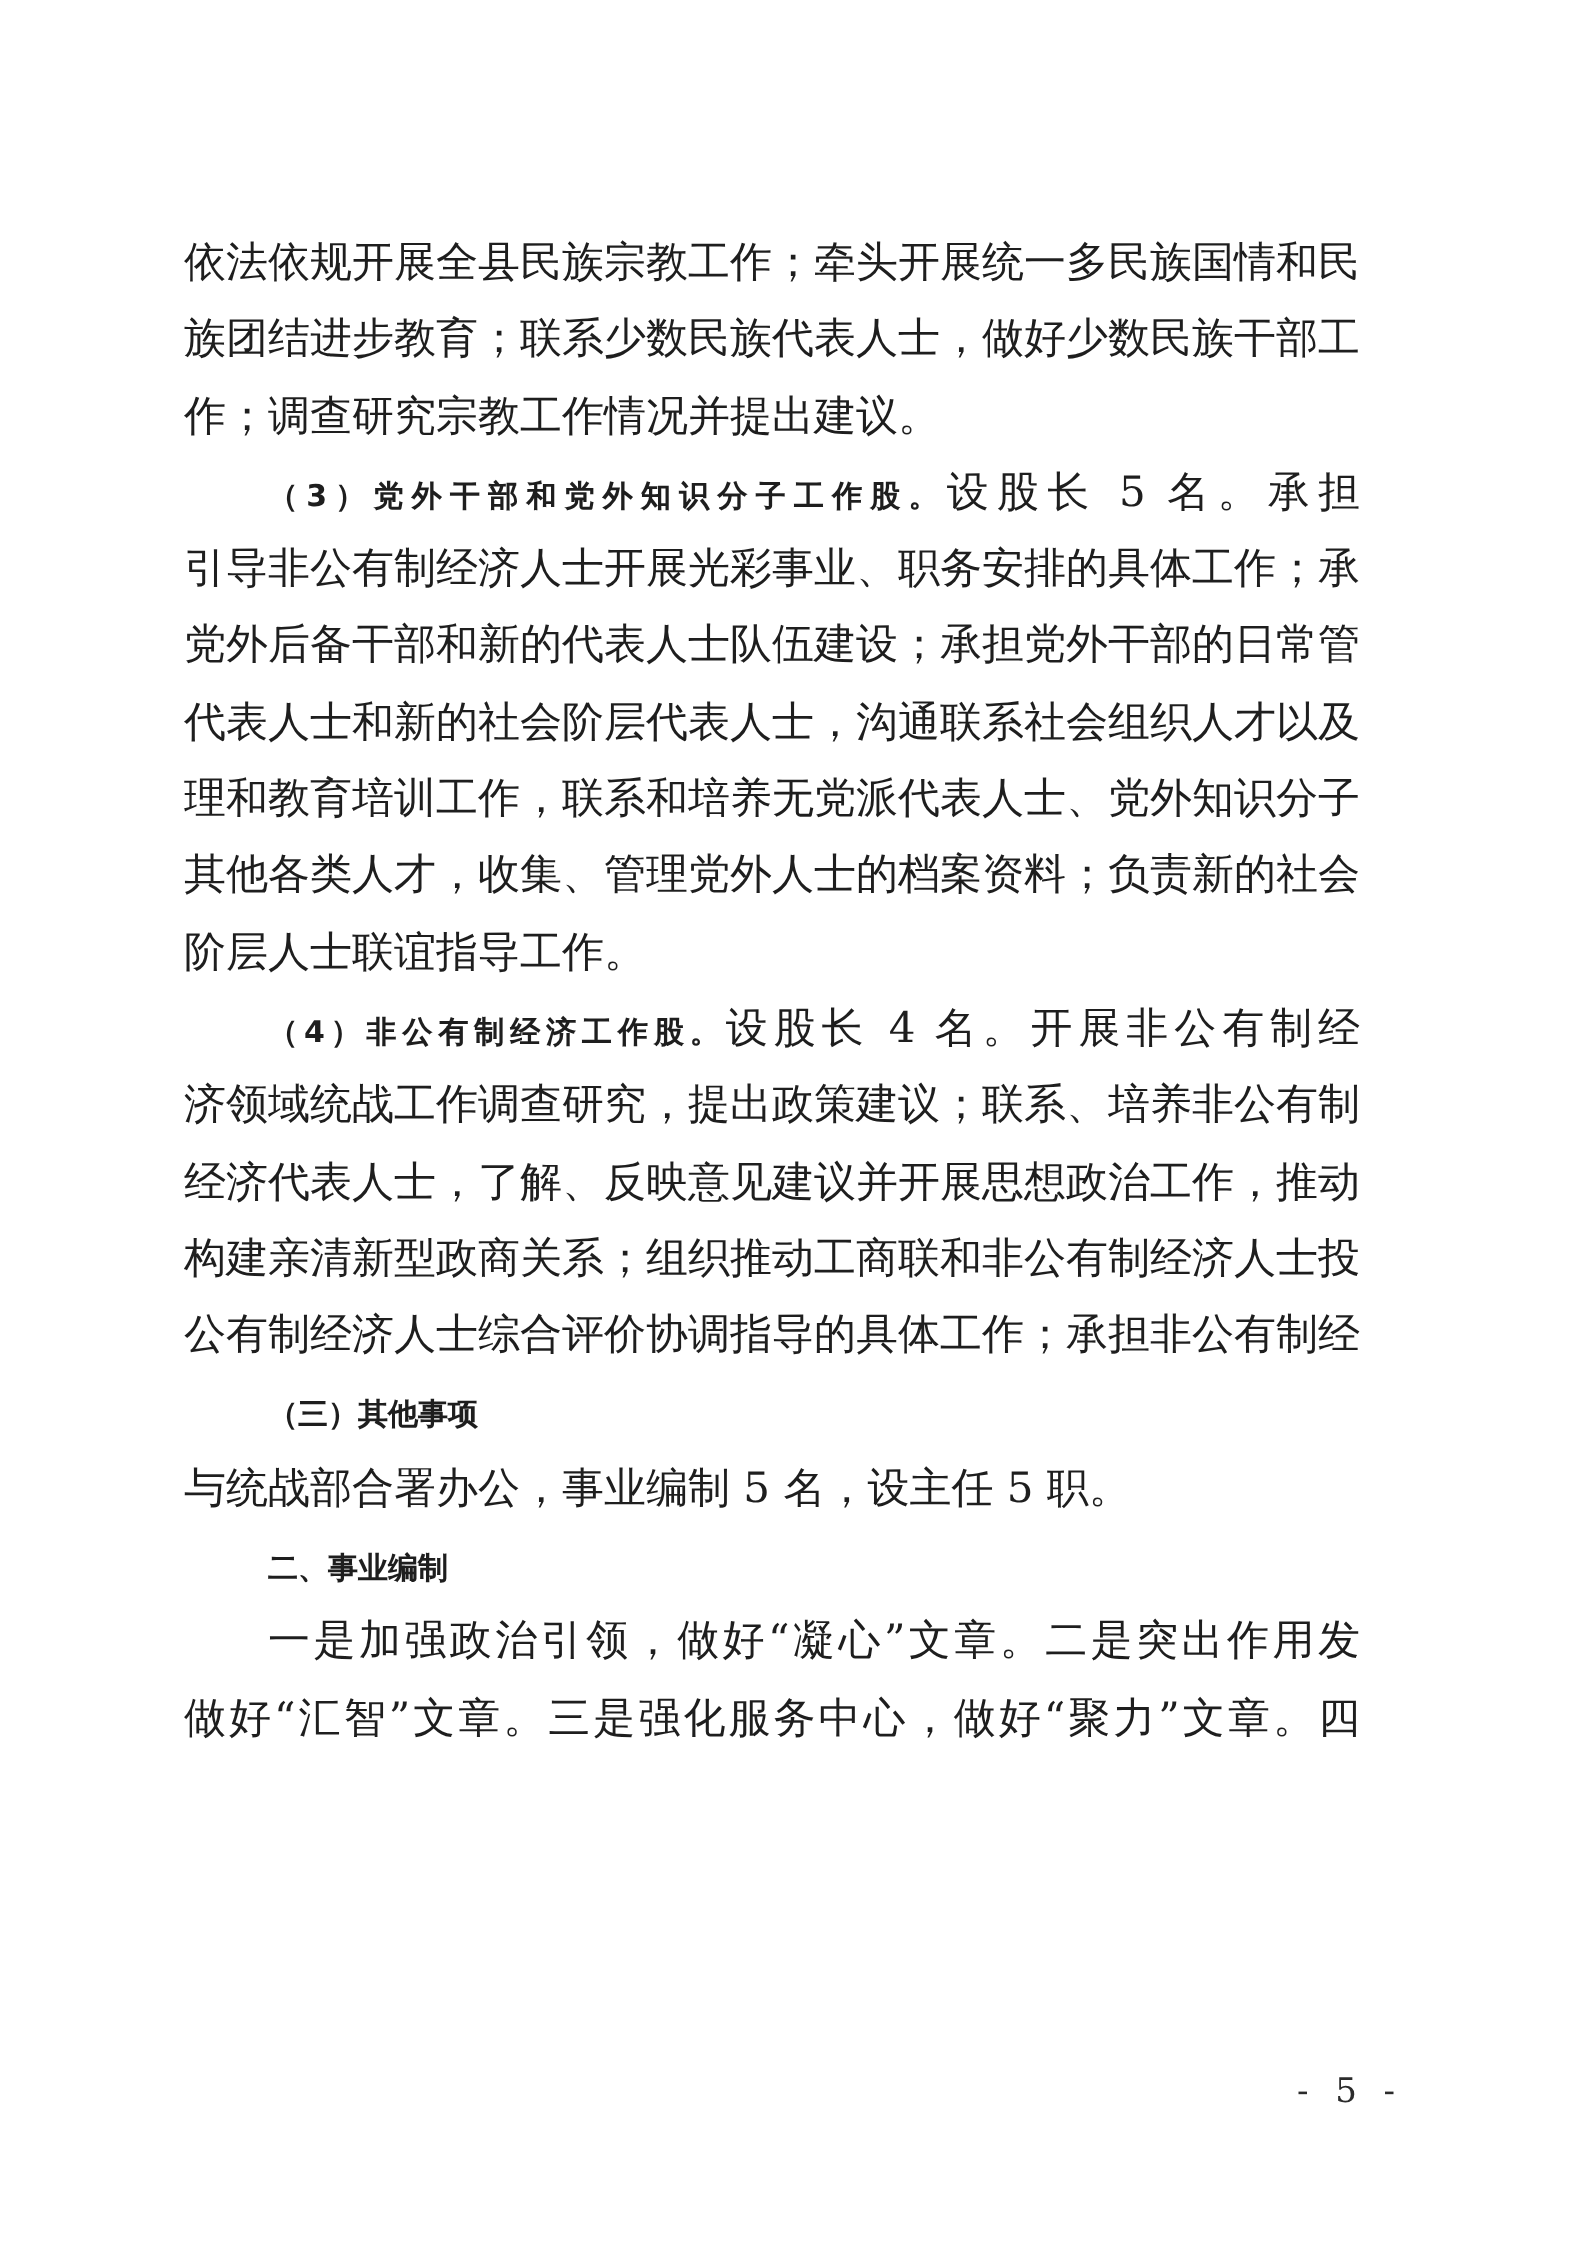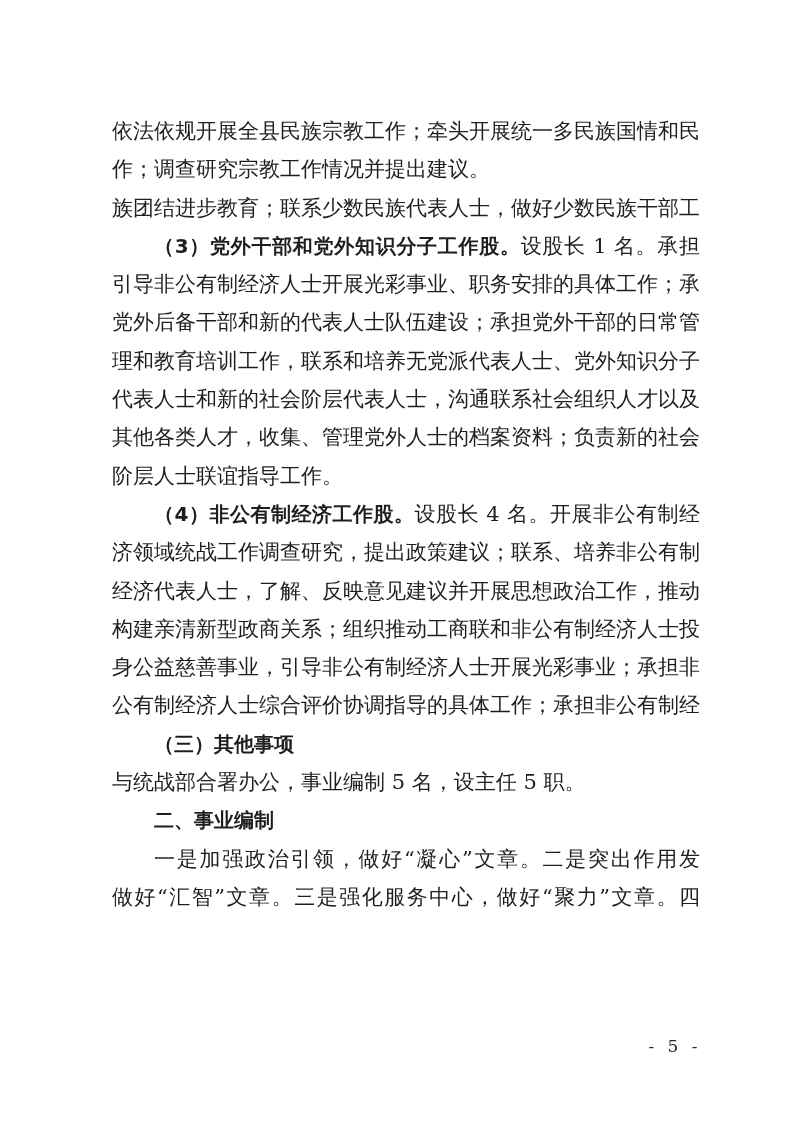--- a/index.html
+++ b/index.html
@@ -10,21 +10,21 @@
   .page {
     position: relative;
     width: 793px;
     height: 1122px;
     background: #ffffff;
     overflow: hidden;
     font-family: "DejaVu Serif", serif;
   }
   .text-area {
     position: absolute;
-    left: 112px;
+    left: 92px;
     top: 112px;
     width: 588px;
     color: #1e1e1e;
     font-size: 21px;
     line-height: 38.3px;
   }
   .paragraph {
     margin: 0;
   }
   .line {
@@ -40,21 +40,21 @@
   }
   .line.indent {
     text-indent: 2em;
   }
   .run {
     font-weight: normal;
   }
   .run.bold {
     font-weight: bold;
     font-family: "DejaVu Sans", sans-serif;
-    font-size: 20px;
+    font-size: 15px;
   }
   .heading .run {
     font-weight: bold;
     font-family: Liberation Sans, sans-serif;
   }
   .page-number {
     position: absolute;
     left: 615px;
     top: 1036px;
     width: 120px;
@@ -65,38 +65,37 @@
     font-family: "DejaVu Serif", serif;
   }
 </style>
 </head>
 <body>
 
 <div class="page">
   <div class="text-area">
       <div class="paragraph">
         <div class="line"><span class="run">依法依规开展全县民族宗教工作；牵头开展统一多民族国情和民</span></div>
+        <div class="line"><span class="run">族团结进步教育；联系少数民族代表人士，做好少数民族干部工</span></div>
         <div class="line no-fill"><span class="run">作；调查研究宗教工作情况并提出建议。</span></div>
-        <div class="line"><span class="run">族团结进步教育；联系少数民族代表人士，做好少数民族干部工</span></div>
       </div>
       <div class="paragraph">
-        <div class="line indent"><span class="run bold">（3）党外干部和党外知识分子工作股。</span><span class="run">设股长 1 名。承担</span></div>
+        <div class="line indent"><span class="run bold">（3）党外干部和党外知识分子工作股。</span><span class="run">设股长 5 名。承担</span></div>
         <div class="line"><span class="run">引导非公有制经济人士开展光彩事业、职务安排的具体工作；承担</span></div>
         <div class="line"><span class="run">党外后备干部和新的代表人士队伍建设；承担党外干部的日常管</span></div>
+        <div class="line"><span class="run">代表人士和新的社会阶层代表人士，沟通联系社会组织人才以及</span></div>
         <div class="line"><span class="run">理和教育培训工作，联系和培养无党派代表人士、党外知识分子</span></div>
-        <div class="line"><span class="run">代表人士和新的社会阶层代表人士，沟通联系社会组织人才以及</span></div>
         <div class="line"><span class="run">其他各类人才，收集、管理党外人士的档案资料；负责新的社会</span></div>
         <div class="line no-fill"><span class="run">阶层人士联谊指导工作。</span></div>
       </div>
       <div class="paragraph">
         <div class="line indent"><span class="run bold">（4）非公有制经济工作股。</span><span class="run">设股长 4 名。开展非公有制经</span></div>
         <div class="line"><span class="run">济领域统战工作调查研究，提出政策建议；联系、培养非公有制</span></div>
         <div class="line"><span class="run">经济代表人士，了解、反映意见建议并开展思想政治工作，推动</span></div>
         <div class="line"><span class="run">构建亲清新型政商关系；组织推动工商联和非公有制经济人士投</span></div>
-        <div class="line"><span class="run">身公益慈善事业，引导非公有制经济人士开展光彩事业；承担非</span></div>
         <div class="line"><span class="run">公有制经济人士综合评价协调指导的具体工作；承担非公有制经</span></div>
       </div>
       <div class="paragraph heading">
         <div class="line indent no-fill"><span class="run bold">（三）其他事项</span></div>
       </div>
       <div class="paragraph">
         <div class="line no-fill"><span class="run">与统战部合署办公，事业编制 5 名，设主任 5 职。</span></div>
       </div>
       <div class="paragraph heading">
         <div class="line indent no-fill"><span class="run bold">二、事业编制</span></div>

